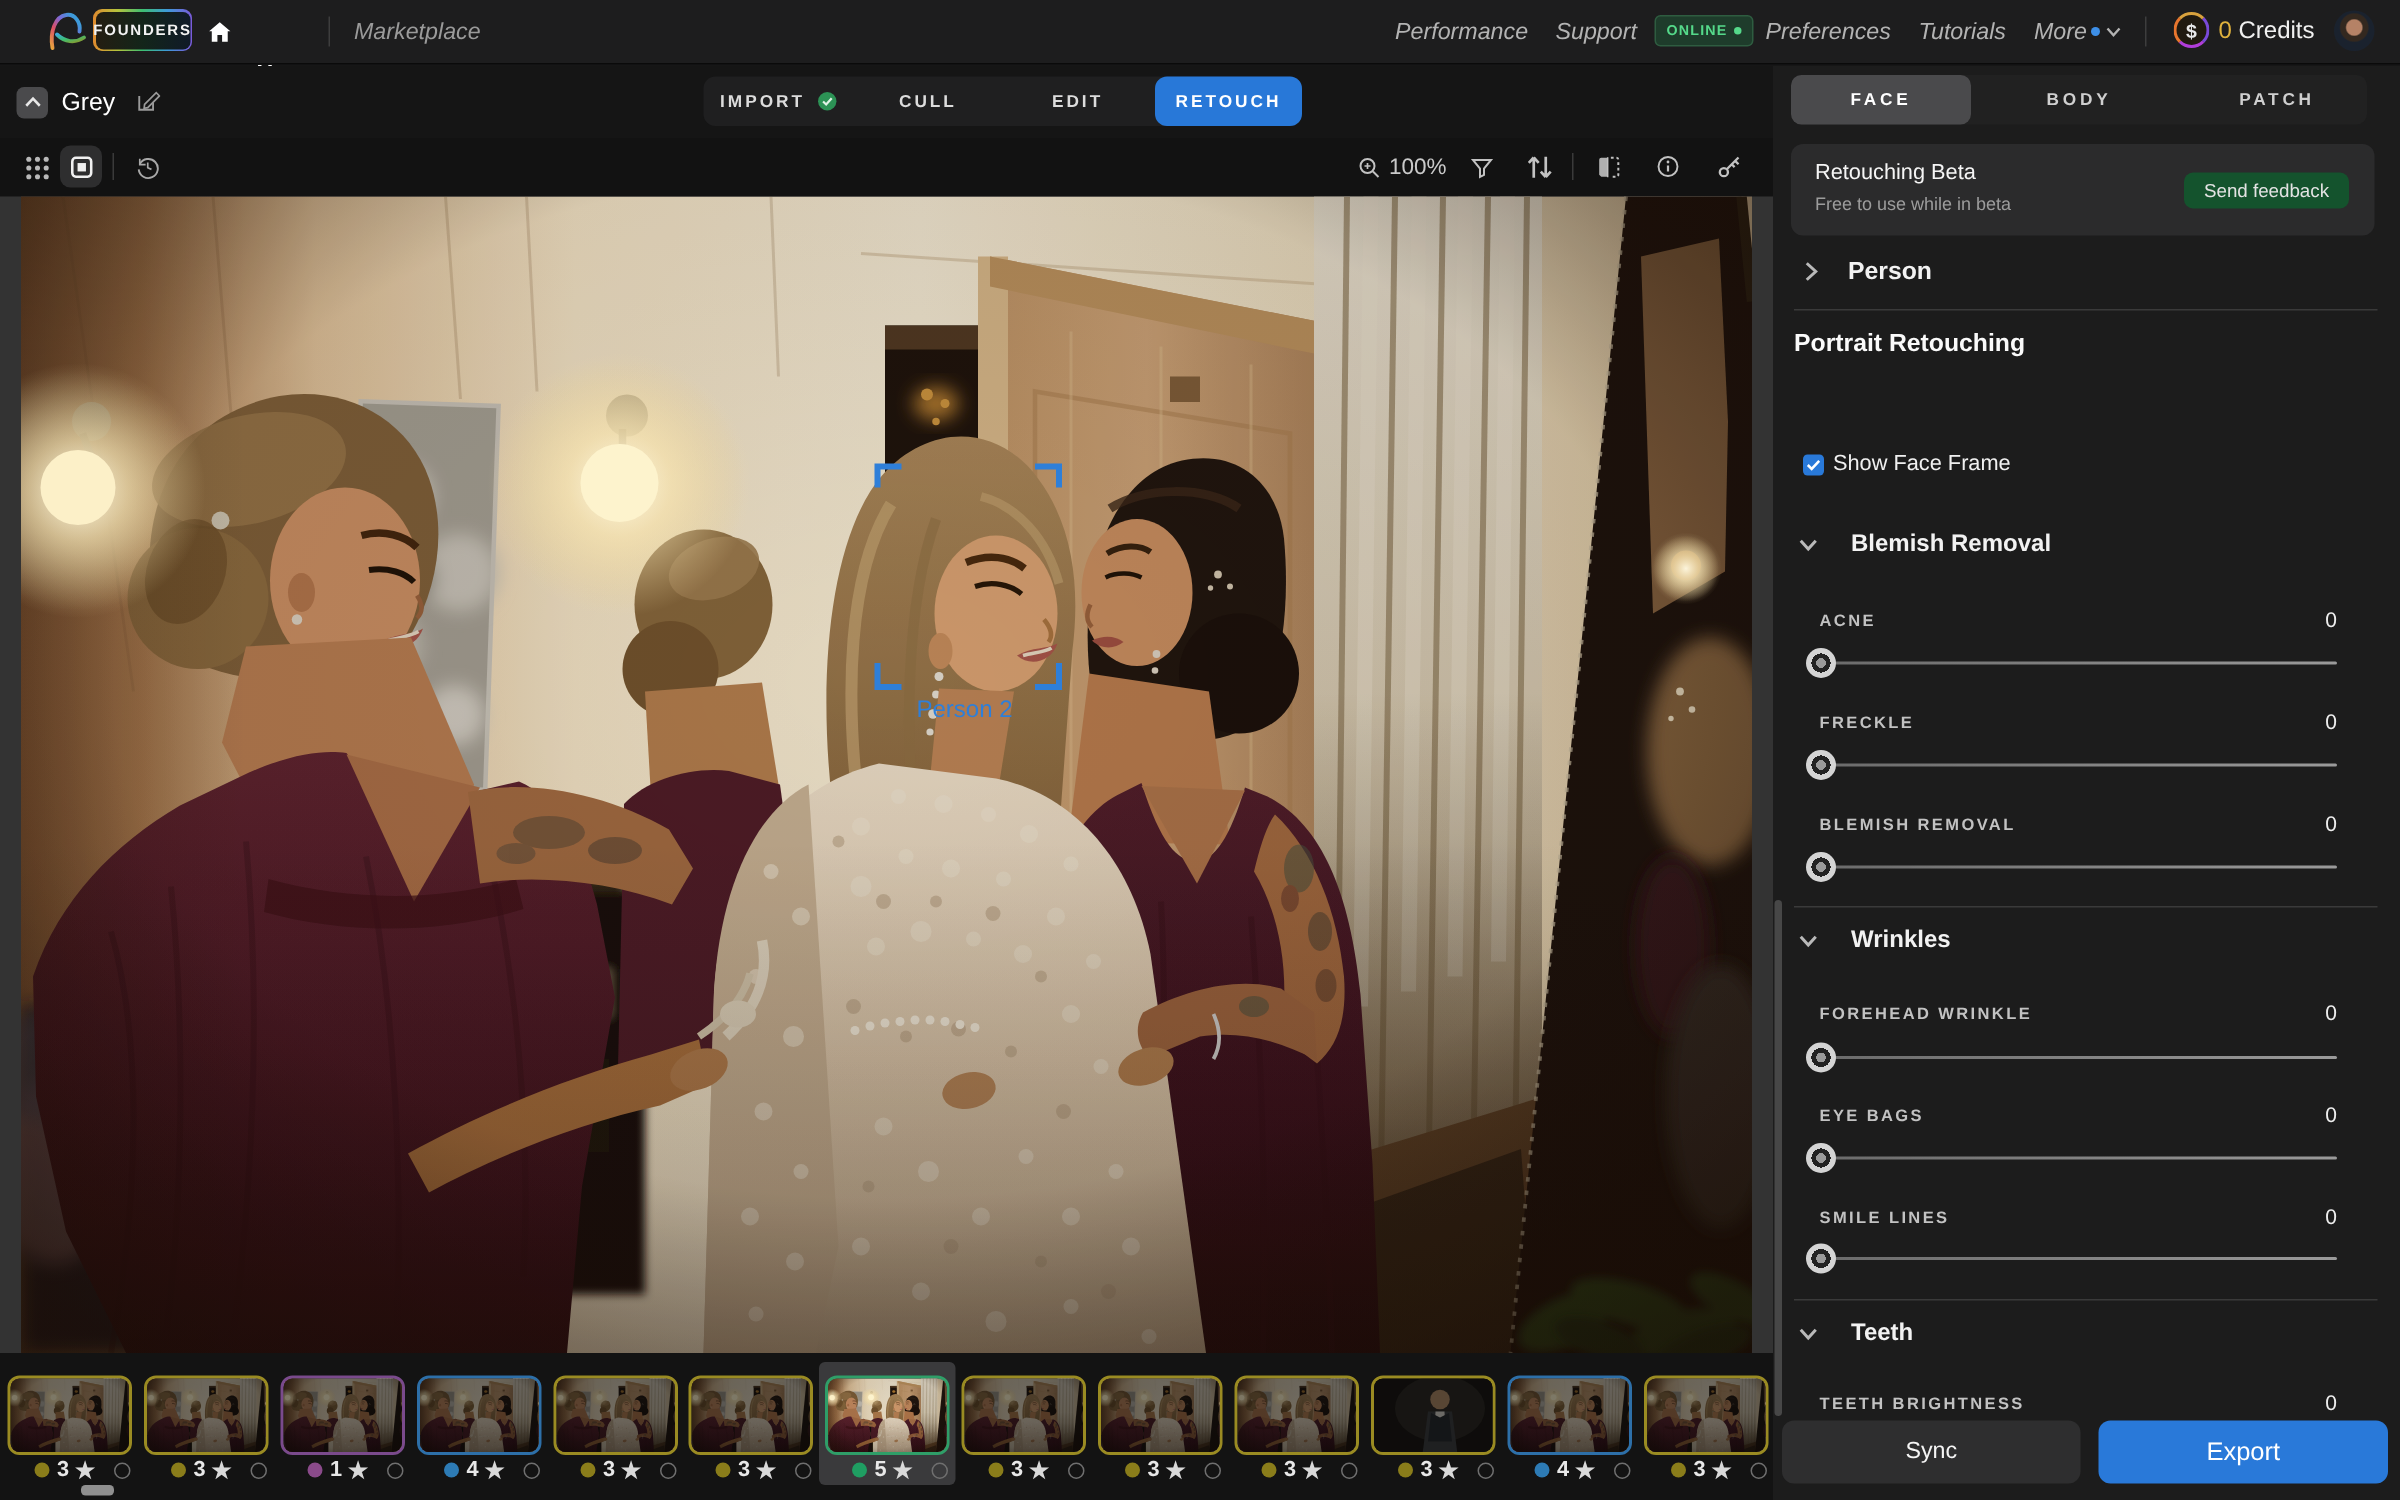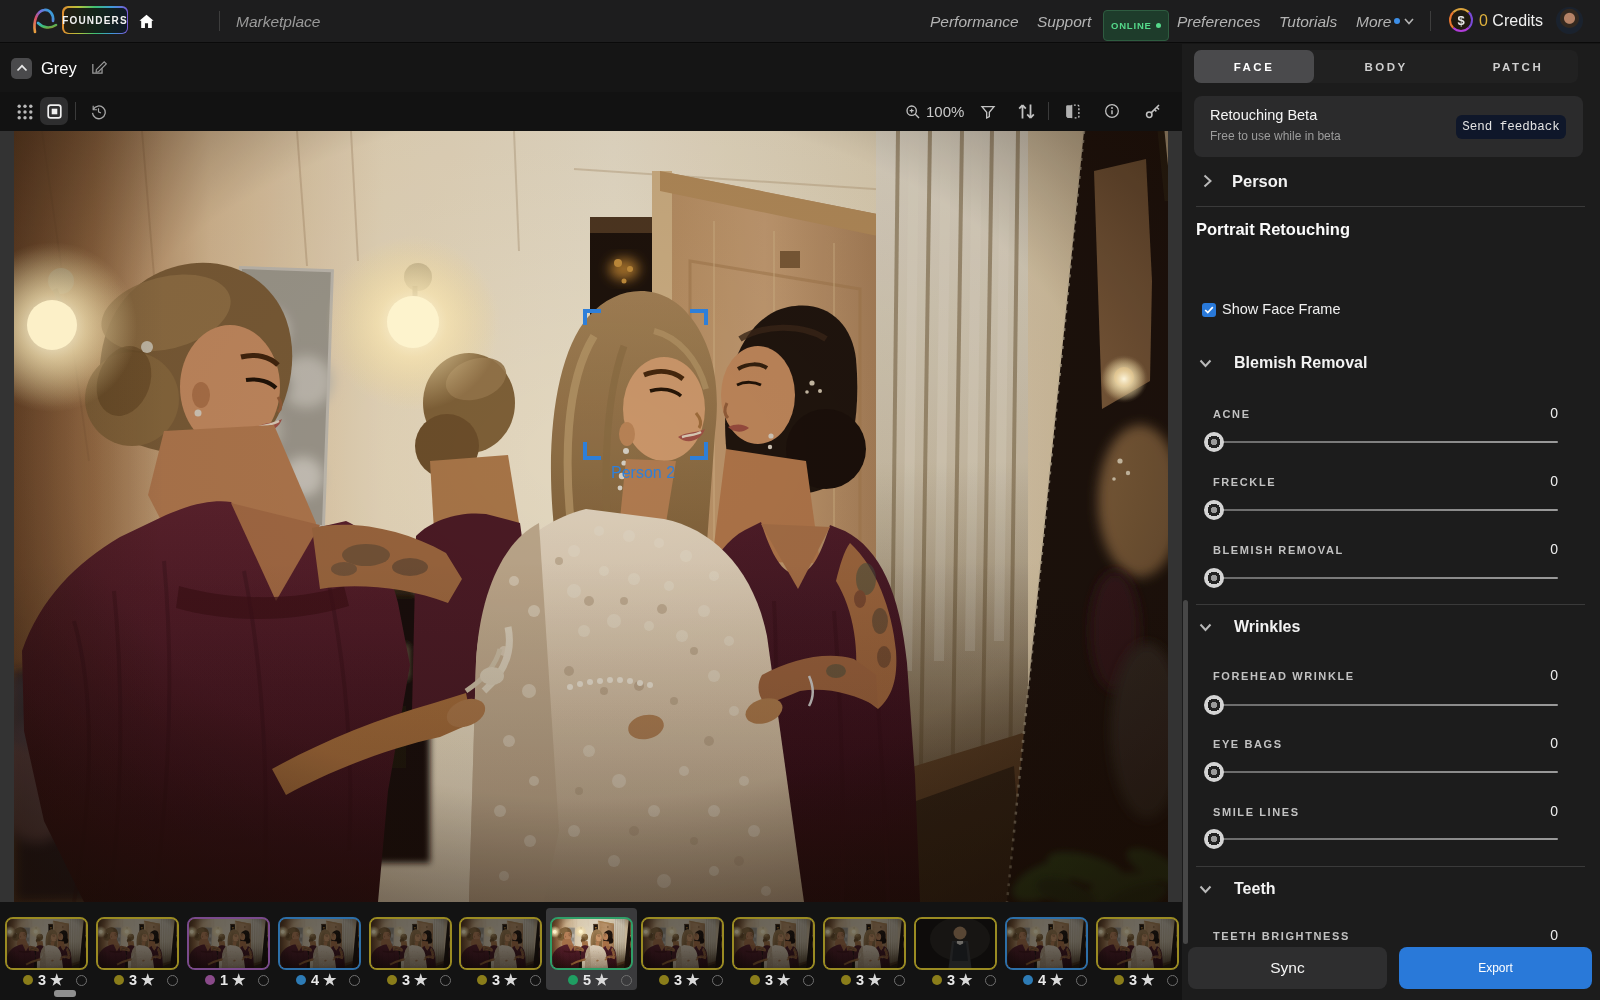--- a/index.html
+++ b/index.html
@@ -66,21 +66,21 @@
   </div>
   <svg class="abs" style="left:138px;top:13px;" width="17" height="17" viewBox="0 0 24 24" fill="#fff">
       <path d="M12 2.6 L22 11 L19.5 11 L19.5 21 L14.2 21 L14.2 14.5 L9.8 14.5 L9.8 21 L4.5 21 L4.5 11 L2 11 Z"></path>
     </svg>
   <div class="abs white" style="left:171px;top:23px;font-size:15.5px;font-weight:bold;margin-top:18px;">Home</div>
   <div class="abs" style="left:219px;top:11px;width:1px;height:20px;background:#3d3d3d;"></div>
   <div class="abs tbtxt" style="left:236px;top:13px;color:#9a9a9a;">Marketplace</div>
 
   <div class="abs tbtxt" style="left:930px;top:13px;">Performance</div>
   <div class="abs tbtxt" style="left:1037px;top:13px;">Support</div>
-  <div class="abs" style="left:1103px;top:10px;height:31px;padding:0 7px;border-radius:4px;background:#1e3c2b;border:1px solid #2e5c40;display:flex;align-items:center;">
+  <div class="abs" style="left:1103px;top:10px;height:21px;padding:0 7px;border-radius:4px;background:#1e3c2b;border:1px solid #2e5c40;display:flex;align-items:center;">
     <span style="color:#55d98a;font-size:9.5px;font-weight:bold;letter-spacing:0.8px;">ONLINE</span>
     <span style="width:5px;height:5px;border-radius:50%;background:#55d98a;margin-left:4px;"></span>
   </div>
   <div class="abs tbtxt" style="left:1177px;top:13px;">Preferences</div>
   <div class="abs tbtxt" style="left:1279px;top:13px;">Tutorials</div>
   <div class="abs tbtxt" style="left:1356px;top:13px;">More</div>
   <div class="abs" style="left:1394px;top:18px;width:6px;height:6px;border-radius:50%;background:#3d8fe8;"></div>
   <svg class="abs" style="left:1403px;top:16px;" width="12" height="10" viewBox="0 0 12 10">
       <path d="M2 3 L6 7.5 L10 3" stroke="#b3b3b3" stroke-width="1.6" fill="none"></path>
     </svg>
@@ -93,20 +93,32 @@
   <div class="abs" style="left:11px;top:13.5px;width:21px;height:21px;background:#4a4a4c;border-radius:5px;display:flex;align-items:center;justify-content:center;">
     <svg width="12" height="8" viewBox="0 0 12 8">
         <path d="M1.5 6.5 L6 1.8 L10.5 6.5" stroke="#e8e8e8" stroke-width="1.7" fill="none"></path>
       </svg>
   </div>
   <div class="abs white" style="left:41px;top:15px;font-size:16.5px;">Grey</div>
   <svg class="abs" style="left:90px;top:15px;" width="17" height="17" viewBox="0 0 24 24" fill="none" stroke="#9a9a9a" stroke-width="1.8">
     <path d="M4 7 L4 20 L17 20 L17 13"></path>
       <path d="M9 15 L20 4 L23 7 L12 18 L8.6 18.6 Z" stroke-width="1.6"></path>
   </svg>
+  <div id="tabstrip">
+    <div class="tab" style="display:flex;align-items:center;justify-content:center;">IMPORT
+      <svg style="margin-left:8px" width="13" height="13" viewBox="0 0 14 14">
+          <circle cx="7" cy="7" r="6.6" fill="#2c9255"></circle>
+          <path d="M4 7.2 L6.2 9.3 L10.2 4.8" stroke="#dff2e5" stroke-width="1.6" fill="none"></path>
+        </svg>
+    </div>
+    <div class="tab">CULL</div>
+    <div class="tab">EDIT</div>
+    <div class="tab" style="visibility:hidden">RETOUCH</div>
+    <div id="retouchbtn">RETOUCH</div>
+  </div>
 </div>
 <div id="toolbar">
   <svg class="abs" style="left:17px;top:12px;" width="16" height="16" viewBox="0 0 16 16" fill="#b9b9b9">
     <circle cx="2.2" cy="2.2" r="1.7"></circle>
       <circle cx="8" cy="2.2" r="1.7"></circle>
       <circle cx="13.8" cy="2.2" r="1.7"></circle>
     <circle cx="2.2" cy="8" r="1.7"></circle>
       <circle cx="8" cy="8" r="1.7"></circle>
       <circle cx="13.8" cy="8" r="1.7"></circle>
     <circle cx="2.2" cy="13.8" r="1.7"></circle>
@@ -643,21 +655,21 @@
 <div id="rightpanel">
   <div class="abs" style="left:1px;top:556px;width:5px;height:344px;background:#474747;border-radius:3px;"></div>
   <div class="ptabs" style="width:384px;gap:12px;">
     <div class="ptab sel">FACE</div>
       <div class="ptab">BODY</div>
       <div class="ptab">PATCH</div>
   </div>
   <div class="betacard">
     <div class="abs" style="left:16px;top:11px;font-size:14.5px;color:#f5f5f5;">Retouching Beta</div>
     <div class="abs" style="left:16px;top:33px;font-size:12px;color:#9c9c9c;">Free to use while in beta</div>
-    <div class="abs" style="left:262px;top:19px;width:110px;height:24px;background:#0f172a;border-radius:6px;display:flex;align-items:center;justify-content:center;color:#e3e3e3;font-size:12.5px;font-family:Liberation Mono, monospace;">Send feedback</div>
+    <div class="abs" style="left:262px;top:19px;width:110px;height:24px;background:#14532d;border-radius:6px;display:flex;align-items:center;justify-content:center;color:#e3e3e3;font-size:12.5px;">Send feedback</div>
   </div>
   <svg class="abs" style="left:21px;top:130px;" width="9" height="14" viewBox="0 0 9 14">
       <path d="M1.5 1.5 L7.5 7 L1.5 12.5" stroke="#b9b9b9" stroke-width="2" fill="none"></path>
     </svg>
   <div class="abs" style="left:50px;top:127.5px;font-size:16.5px;font-weight:bold;color:#f2f2f2;">Person</div>
   <div class="divline" style="top:162px;"></div>
   <div class="abs" style="left:14px;top:176px;font-size:16.5px;font-weight:bold;color:#fafafa;">Portrait Retouching</div>
   <div class="abs" style="left:20px;top:259px;width:14px;height:14px;background:#2979d9;border-radius:3px;display:flex;align-items:center;justify-content:center;">
     <svg width="10" height="8" viewBox="0 0 10 8">
         <path d="M1.2 4 L3.8 6.6 L8.8 1.2" stroke="#fff" stroke-width="1.7" fill="none"></path>
@@ -708,14 +720,14 @@
 
   <div class="divline" style="top:822px;"></div>
   <svg class="abs" style="left:17px;top:841px;" width="13" height="9" viewBox="0 0 13 9">
       <path d="M1.5 1.5 L6.5 7 L11.5 1.5" stroke="#b9b9b9" stroke-width="2" fill="none"></path>
     </svg>
   <div class="abs shead" style="left:52px;top:836px;">Teeth</div>
   <div class="abs sliderlabel" style="left:31px;top:886px;">TEETH BRIGHTNESS</div>
   <div class="abs sliderval" style="right:42px;top:883px;">0</div>
 
   <div class="abs" style="left:6px;top:903px;width:199px;height:42px;background:#2e2e2f;border-radius:8px;display:flex;align-items:center;justify-content:center;color:#f5f5f5;font-size:15.5px;">Sync</div>
-  <div class="abs" style="left:217px;top:903px;width:193px;height:42px;background:#2979d9;border-radius:8px;display:flex;align-items:center;justify-content:center;color:#fff;font-size:12px;">Export</div>
+  <div class="abs" style="left:217px;top:903px;width:193px;height:42px;background:#2979d9;border-radius:8px;display:flex;align-items:center;justify-content:center;color:#fff;font-size:17px;">Export</div>
 </div>
 
 </body></html>

